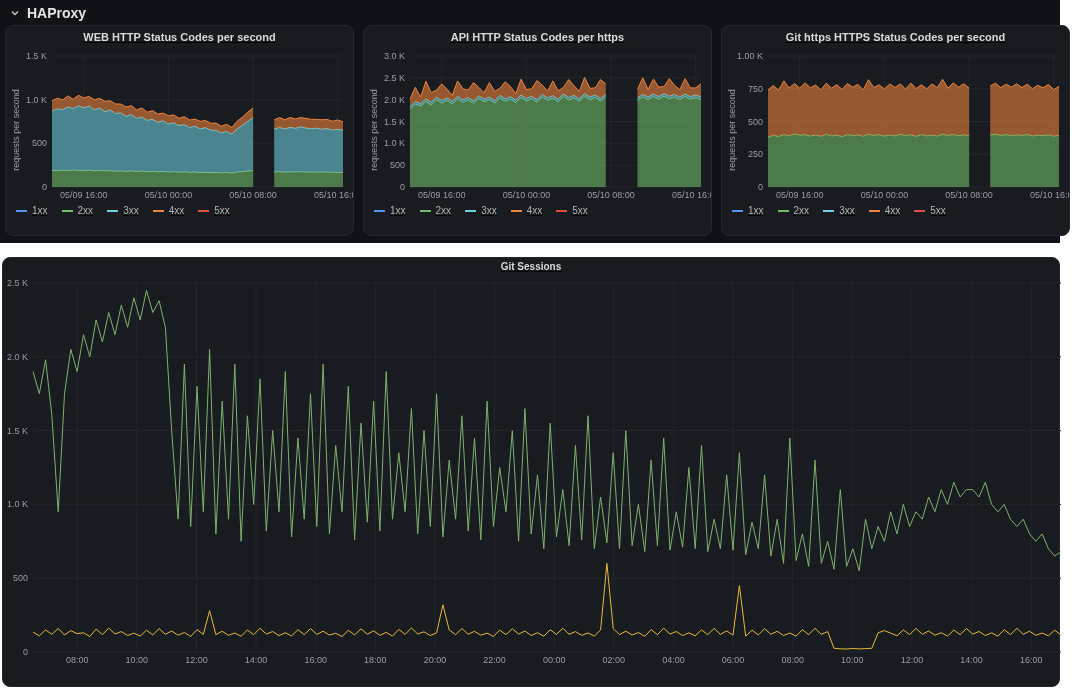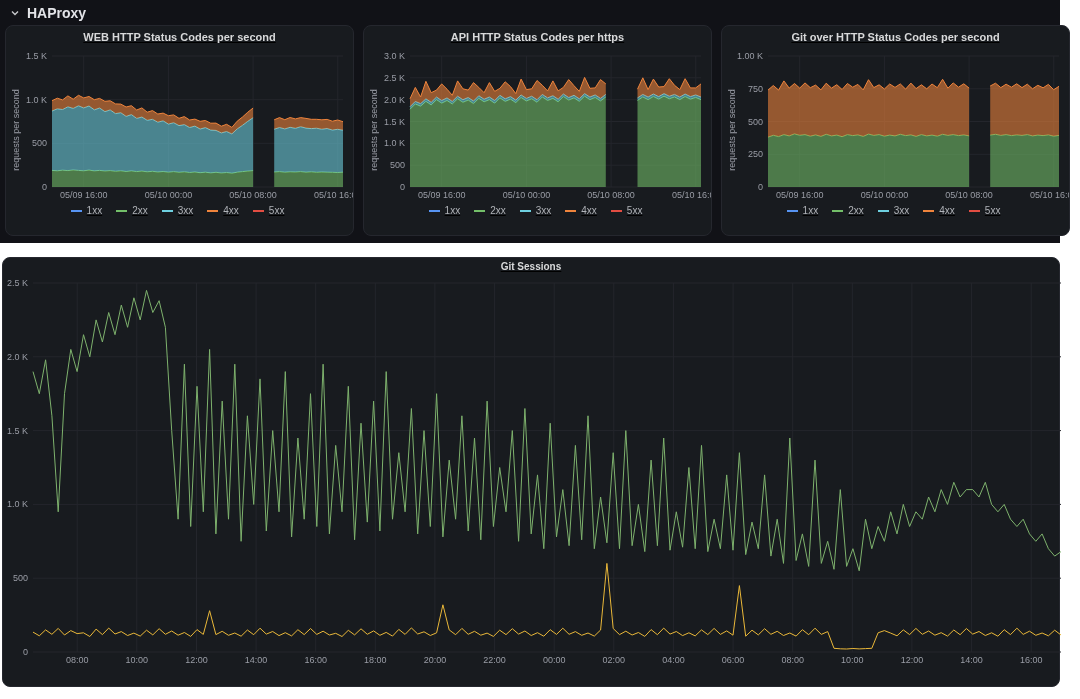--- a/index.html
+++ b/index.html
@@ -9,21 +9,21 @@
   .row-header .chev{width:10px;height:10px;}
   .row-header .rtitle{color:#e3e4e8;font-size:14px;font-weight:bold;}
   .panels{display:flex;gap:9px;padding:0 5px;}
   .panel{background:#181b1f;border:1px solid #25272e;border-radius:8px;box-sizing:border-box;text-decoration:underline;}
   .mini{flex:1;height:211px;display:flex;flex-direction:column;}
   .panel-title{color:#d8d9da;font-size:11px;font-weight:bold;text-align:center;line-height:23px;height:23px;cursor:pointer;white-space:nowrap;overflow:hidden;}
   .chart-wrap{position:relative;flex:1;}
   .chart{width:100%;height:100%;}
   .mini .chart-wrap{height:152px;flex:none;}
   .ylabel{position:absolute;left:10px;top:50%;transform:rotate(-90deg) translateX(-50%);transform-origin:0 50%;font-size:9px;color:#9a9da6;white-space:nowrap;display:inline-block;}
-  .legend{display:flex;align-items:center;padding:4px 0 0 10px;flex-wrap:nowrap;justify-content:center;}
+  .legend{display:flex;align-items:center;padding:4px 0 0 10px;flex-wrap:nowrap;}
   .legend .li{color:#b0b3b8;font-size:10px;margin-right:14px;white-space:nowrap;cursor:pointer;}
   .legend .li i{display:inline-block;width:11px;height:2px;margin-right:5px;vertical-align:middle;}
   .big-panel{margin:14px 20px 0 2px;height:430px;display:flex;flex-direction:column;}
   .big-panel .panel-title{font-size:10px;line-height:18px;height:18px;}
   .big-panel .chart-wrap{height:390px;flex:none;}
   .big-panel .legend{padding-left:8px;}
   .big-panel .legend .li{font-size:9px;margin-right:10px;}
   svg text.tick{fill:#9a9da6;font-size:9px;font-family:"Liberation Sans",sans-serif;}
 </style>
 </head>
@@ -123,21 +123,21 @@
       </div>
       <div class="legend">
           <span class="li"><i style="background: rgb(87, 148, 242);"></i>1xx</span>
           <span class="li"><i style="background: rgb(115, 191, 105);"></i>2xx</span>
           <span class="li"><i style="background: rgb(110, 208, 224);"></i>3xx</span>
           <span class="li"><i style="background: rgb(239, 132, 60);"></i>4xx</span>
           <span class="li"><i style="background: rgb(226, 77, 66);"></i>5xx</span>
         </div>
     </div>
     <div class="panel mini">
-      <div class="panel-title">Git over HTTP Status Codes per second</div>
+      <div class="panel-title">Git https HTTPS Status Codes per second</div>
       <div class="chart-wrap">
         <span class="ylabel">requests per second</span>
         <div class="chart"><svg width="347" height="152">
               <line x1="46" x2="337" y1="138.0" y2="138.0" stroke="#24262c" stroke-width="1"></line>
               <text x="41" y="141.0" text-anchor="end" class="tick">0</text>
               <line x1="46" x2="337" y1="105.3" y2="105.3" stroke="#24262c" stroke-width="1"></line>
               <text x="41" y="108.3" text-anchor="end" class="tick">250</text>
               <line x1="46" x2="337" y1="72.5" y2="72.5" stroke="#24262c" stroke-width="1"></line>
               <text x="41" y="75.5" text-anchor="end" class="tick">500</text>
               <line x1="46" x2="337" y1="39.8" y2="39.8" stroke="#24262c" stroke-width="1"></line>

